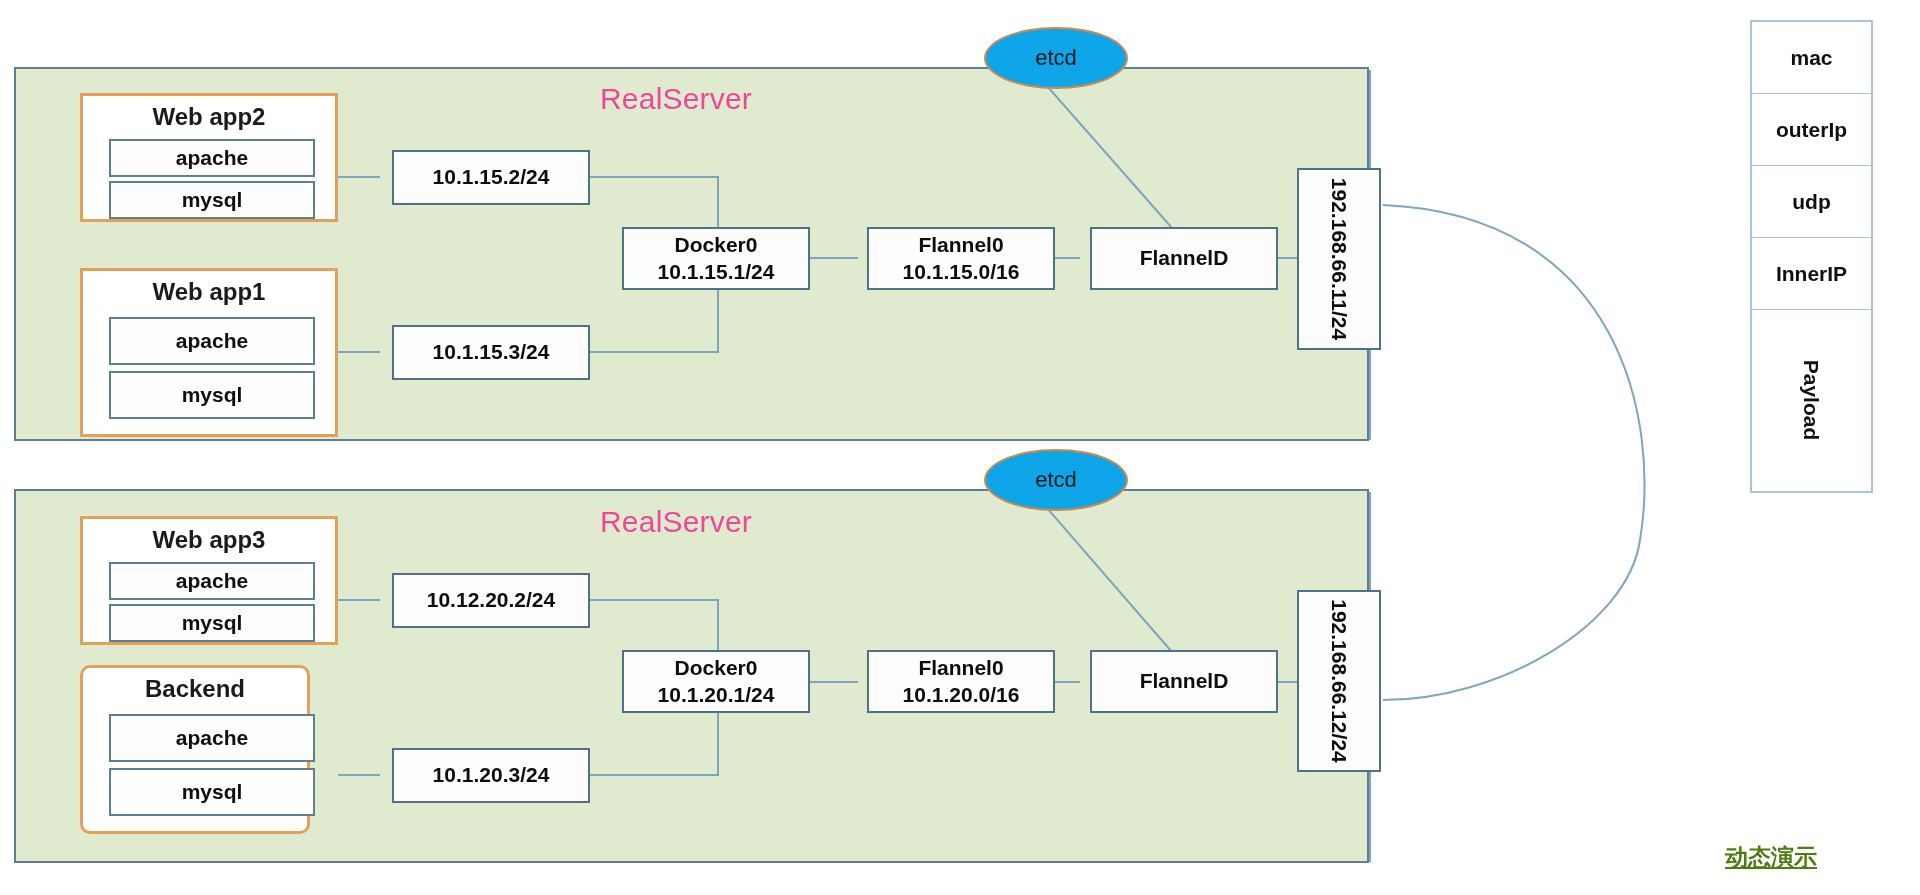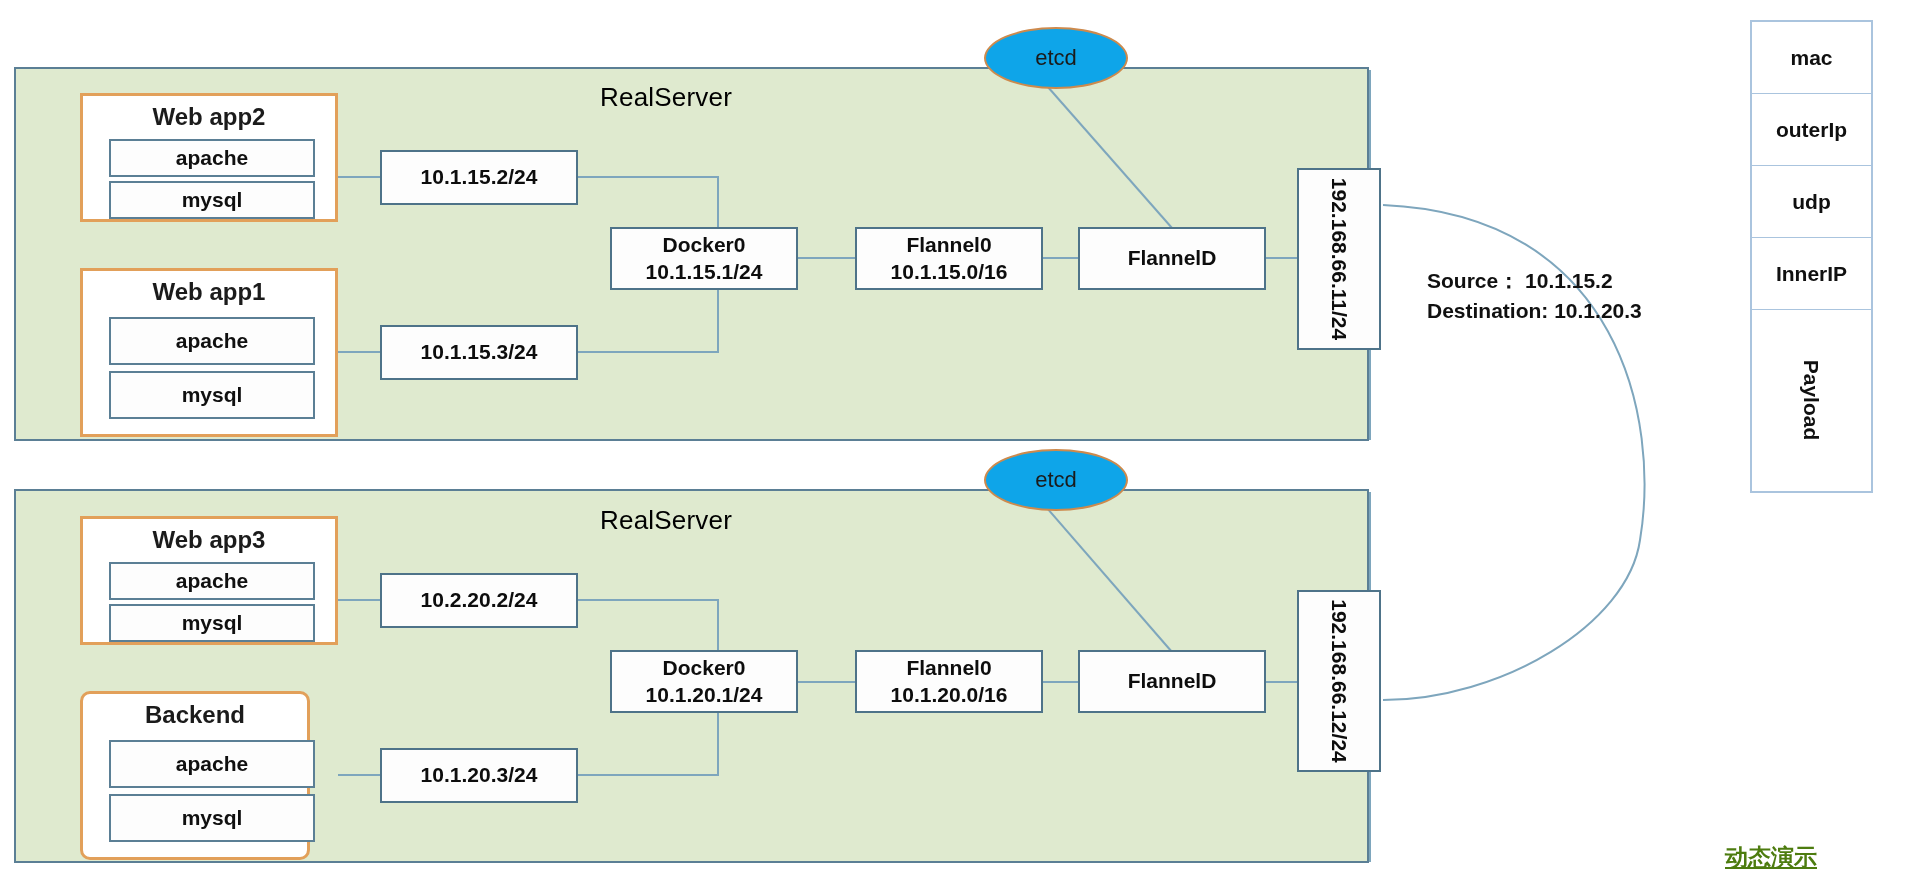--- a/index.html
+++ b/index.html
@@ -9,21 +9,21 @@
     position:relative;overflow:hidden;
   }
   #stage{position:absolute;left:0;top:0;width:1920px;height:895px;}
 
   
   .server-panel{
     position:absolute;background:#dfeacf;border:2.5px solid #5b7f95;
     box-sizing:border-box;
   }
   .server-title{
-    position:absolute;font-size:26px;color:#000000;font-weight:400;
+    position:absolute;font-size:30px;color:#ec4899;font-weight:400;
     letter-spacing:0.2px;white-space:nowrap;
   }
 
   
   .app-box{
     position:absolute;background:#ffffff;border:3px solid #e2a05a;
     box-sizing:border-box;
   }
   .app-title{
     position:absolute;left:0;right:0;top:7px;text-align:center;
@@ -33,21 +33,21 @@
     position:absolute;background:#fdfdfd;border:2.5px solid #5b7f95;
     box-sizing:border-box;display:flex;align-items:center;justify-content:center;
     font-size:21px;font-weight:bold;color:#101010;
   }
 
   
   .node-box{
     position:absolute;background:#fdfdfd;border:2.5px solid #4e7389;
     box-sizing:border-box;display:flex;flex-direction:column;
     align-items:center;justify-content:center;text-align:center;
-    font-size:21px;font-weight:bold;color:#0d0d0d;line-height:1.25;
+    font-size:21px;font-weight:bold;color:#0d0d0d;line-height:1.25;margin-left:12px;
   }
   .ip-box{
     position:absolute;background:#fdfdfd;border:2.5px solid #4e7389;
     box-sizing:border-box;display:flex;align-items:center;justify-content:center;
   }
   .ip-box span{
     display:block;transform:rotate(90deg);white-space:nowrap;
     font-size:21px;font-weight:bold;color:#0d0d0d;
   }
 
@@ -167,47 +167,43 @@
   <div class="etcd" style="left:984px;top:27px;width:144px;height:62px;">etcd</div>
 
   <div class="server-panel" style="left:14px;top:489px;width:1355px;height:374px;"></div>
   <div class="server-title over" style="left:600px;top:505px;">RealServer</div>
 
   <div class="app-box over" style="left:80px;top:516px;width:258px;height:129px;">
     <div class="app-title">Web app3</div>
     <div class="svc-box" style="left:26px;top:43px;width:206px;height:38px;">apache</div>
     <div class="svc-box" style="left:26px;top:85px;width:206px;height:38px;">mysql</div>
   </div>
-  <div class="node-box over" style="left:380px;top:573px;width:198px;height:55px;">10.2.20.2/24</div>
-
-  <div class="app-box over" style="left:80px;top:691px;width:230px;height:169px;border-radius:10px;">
+  <div class="node-box over" style="left:380px;top:573px;width:198px;height:55px;">10.12.20.2/24</div>
+
+  <div class="app-box over" style="left:80px;top:665px;width:230px;height:169px;border-radius:10px;">
     <div class="app-title">Backend</div>
     <div class="svc-box" style="left:26px;top:46px;width:206px;height:48px;">apache</div>
     <div class="svc-box" style="left:26px;top:100px;width:206px;height:48px;">mysql</div>
   </div>
   <div class="node-box over" style="left:380px;top:748px;width:198px;height:55px;">10.1.20.3/24</div>
 
   <div class="node-box over" style="left:610px;top:650px;width:188px;height:63px;">
     <div>Docker0</div>
     <div>10.1.20.1/24</div>
   </div>
   <div class="node-box over" style="left:855px;top:650px;width:188px;height:63px;">
     <div>Flannel0</div>
     <div>10.1.20.0/16</div>
   </div>
   <div class="node-box over" style="left:1078px;top:650px;width:188px;height:63px;">FlannelD</div>
   <div class="ip-box over" style="left:1297px;top:590px;width:84px;height:182px;">
     <span>192.168.66.12/24</span>
   </div>
   <div class="etcd" style="left:984px;top:449px;width:144px;height:62px;">etcd</div>
 
-  <div class="annot" style="left:1427px;top:266px;">
-    <div>Source： 10.1.15.2</div>
-    <div>Destination:  10.1.20.3</div>
-  </div>
 
   <div class="packet-col" style="left:1750px;top:20px;width:123px;height:473px;">
     <div class="packet-cell" style="height:72px;">mac</div>
     <div class="packet-cell" style="height:72px;">outerIp</div>
     <div class="packet-cell" style="height:72px;">udp</div>
     <div class="packet-cell" style="height:72px;">InnerIP</div>
     <div class="packet-cell rot" style="height:180px;">
       <span>Payload</span>
     </div>
   </div>

